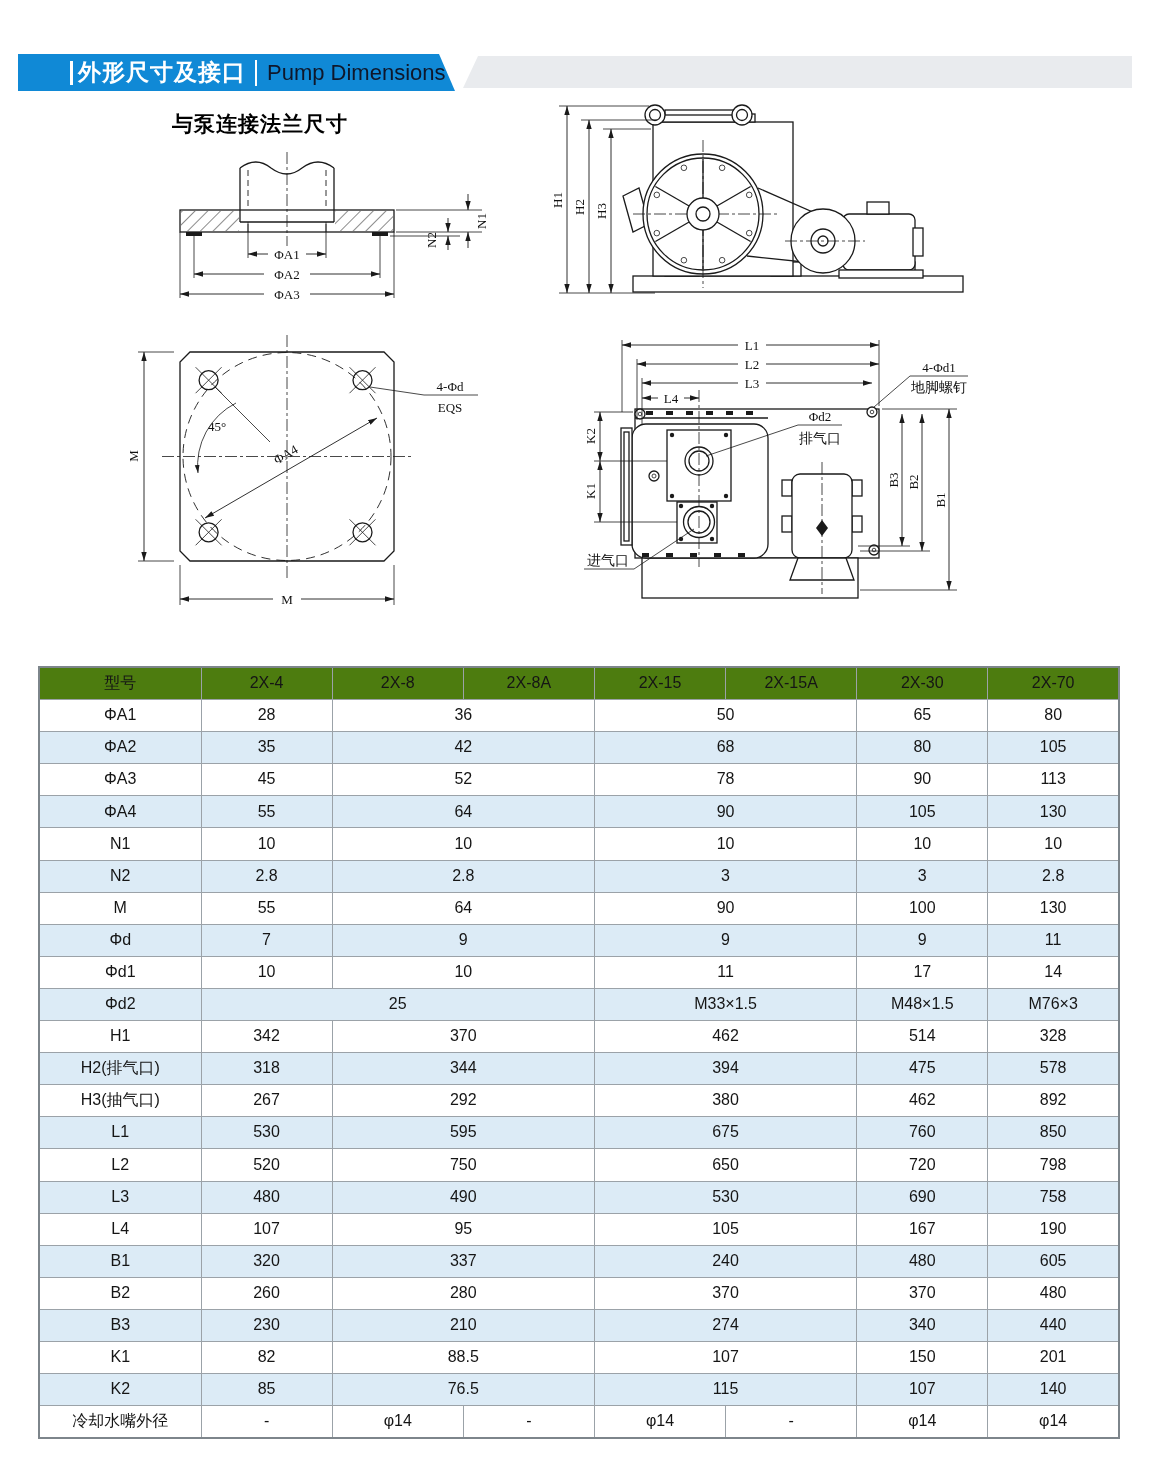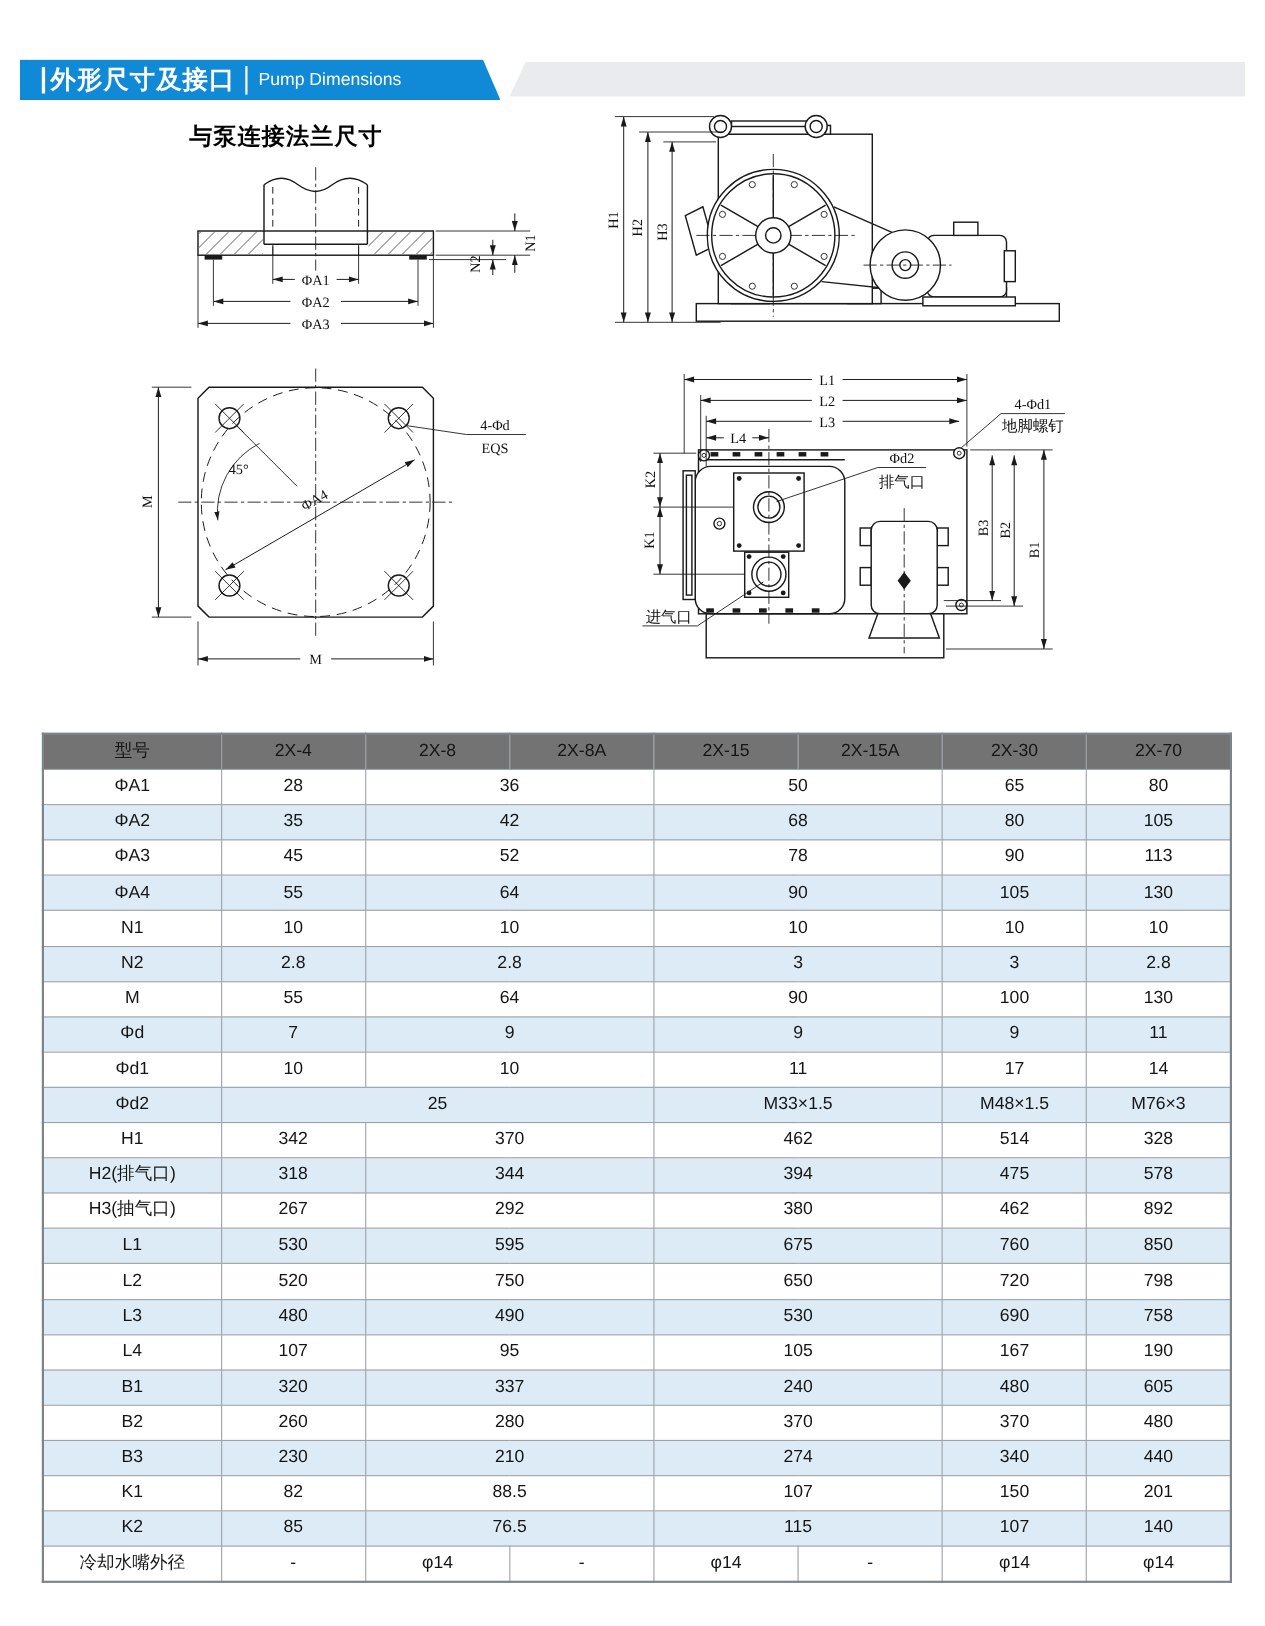--- a/index.html
+++ b/index.html
@@ -3,25 +3,25 @@
 <meta charset="utf-8">
 <style>
   html,body{margin:0;padding:0;background:#ffffff;}
   .page{position:relative;width:1150px;height:1478px;background:#fff;overflow:hidden;
         font-family:"Liberation Sans",sans-serif;color:#151515;}
 
   
   .banner{position:absolute;left:18px;top:54px;width:1114px;height:37px;}
   .banner-blue{position:absolute;left:0;top:0;width:437px;height:37px;background:#1089d6;
     clip-path:polygon(0 0,421px 0,437px 100%,0 100%);
-    display:flex;align-items:center;}
+    display:flex;align-items:center;padding-left:32px;}
   .banner-bar{display:inline-block;width:3px;height:24px;background:#fff;margin-left:20px;margin-right:5px;}
   .banner-cn{color:#fff;font-size:23px;font-weight:700;letter-spacing:1px;line-height:1;}
   .banner-div{display:inline-block;width:2px;height:26px;background:#fff;margin:0 10px 0 9px;}
-  .banner-en{color:#ffffff;font-size:16px;font-weight:400;line-height:1;}
+  .banner-en{color:#0f172a;font-size:22px;font-weight:400;line-height:1;}
   .banner-tail{position:absolute;left:445px;top:2px;right:0;height:32px;background:#e9ebee;
     clip-path:polygon(15px 0,100% 0,100% 100%,0 100%);}
 
   
   .flange-title{position:absolute;left:172px;top:110px;width:250px;text-align:left;
     font-size:21px;font-weight:600;color:#000;letter-spacing:1px;}
 
   
   .drawing{position:absolute;}
   .obj{stroke:#1a1a1a;stroke-width:1.3;fill:none;}
@@ -33,21 +33,21 @@
   .crc{stroke:#1a1a1a;stroke-width:0.9;stroke-dasharray:9 6;fill:none;}
   .blk{fill:#1a1a1a;stroke:none;}
   .dtext{font:13px "Liberation Serif",serif;fill:#111;}
   .ctext{font:14px "Liberation Sans",sans-serif;fill:#111;}
 
   
   .spec-table{position:absolute;left:38px;top:666px;width:1082px;border-collapse:collapse;
     table-layout:fixed;font-size:16px;border:2px solid #7d858b;}
   .spec-table th,.spec-table td{border:1.5px solid #9ba2a8;text-align:center;vertical-align:middle;
     font-weight:400;height:31.1px;padding:0;line-height:1.05;}
-  .spec-table thead tr{background:#737373;}
+  .spec-table thead tr{background:#4d7c0f;}
   .spec-table tr.alt{background:#dcebf6;}
 </style>
 </head>
 <body>
 
 <div class="page">
 
   <div class="banner">
     <div class="banner-blue">
       <span class="banner-bar"></span>

